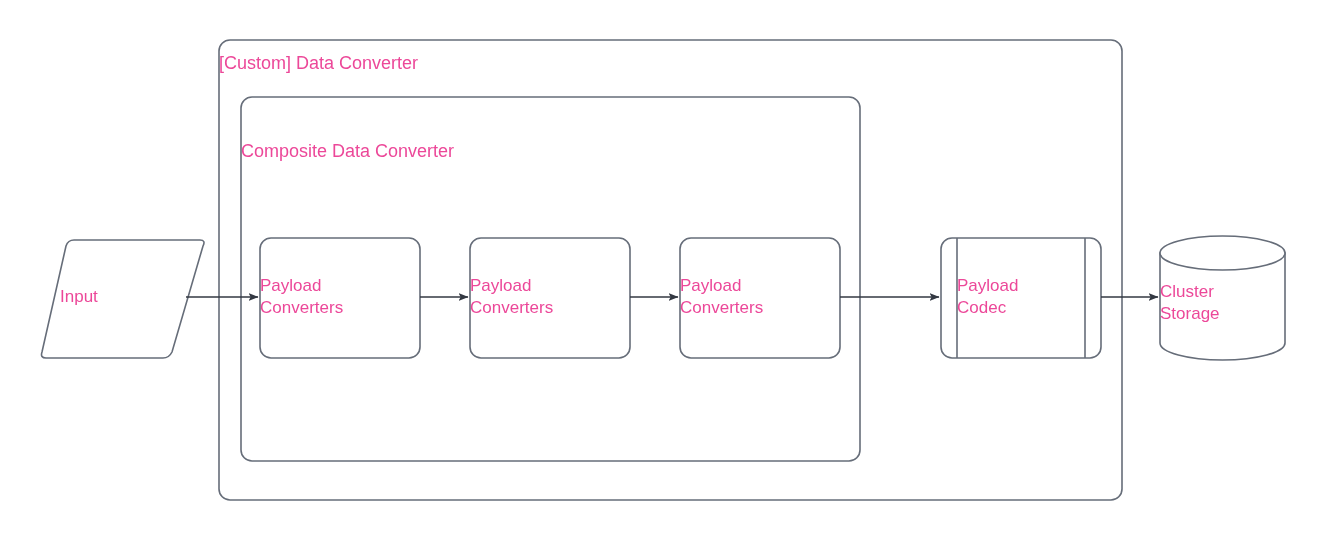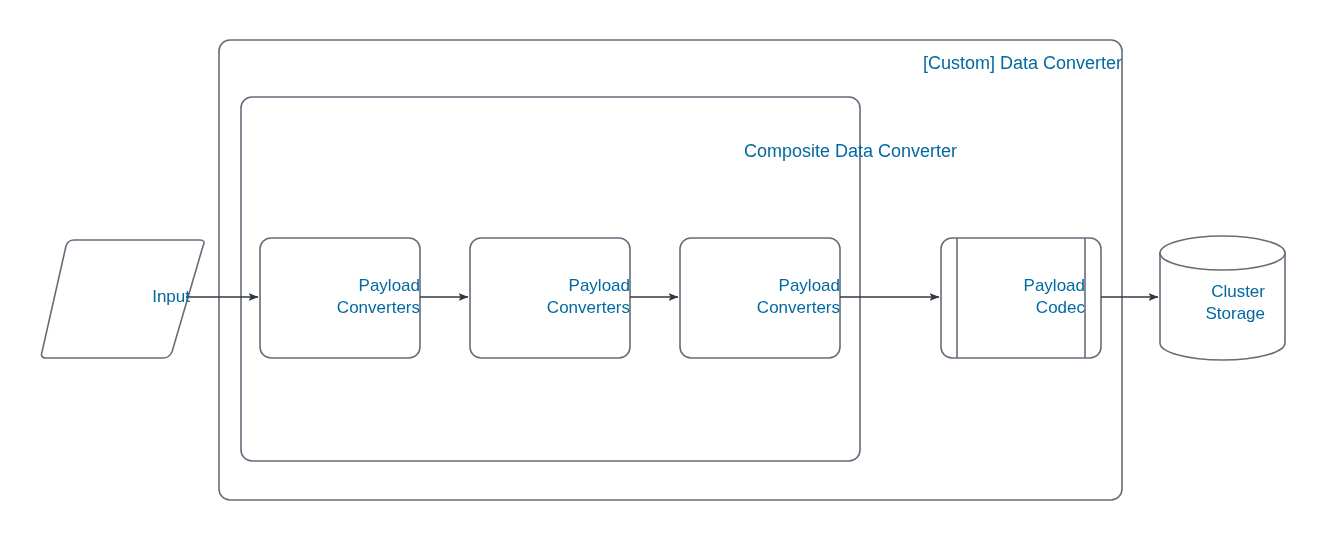--- a/index.html
+++ b/index.html
@@ -22,22 +22,22 @@
   }
   .svg-layer {
     position: absolute;
     left: 0;
     top: 0;
     width: 1320px;
     height: 540px;
   }
   .label {
     position: absolute;
-    text-align: right;
-    color: #0369a1;
+    text-align: left;
+    color: #ec4899;
     font-family: "Liberation Sans", sans-serif;
     line-height: 1.32;
     white-space: pre-line;
     pointer-events: none;
   }
   .label-container-title {
     font-size: 18px;
   }
   .label-node {
     font-size: 17px;

